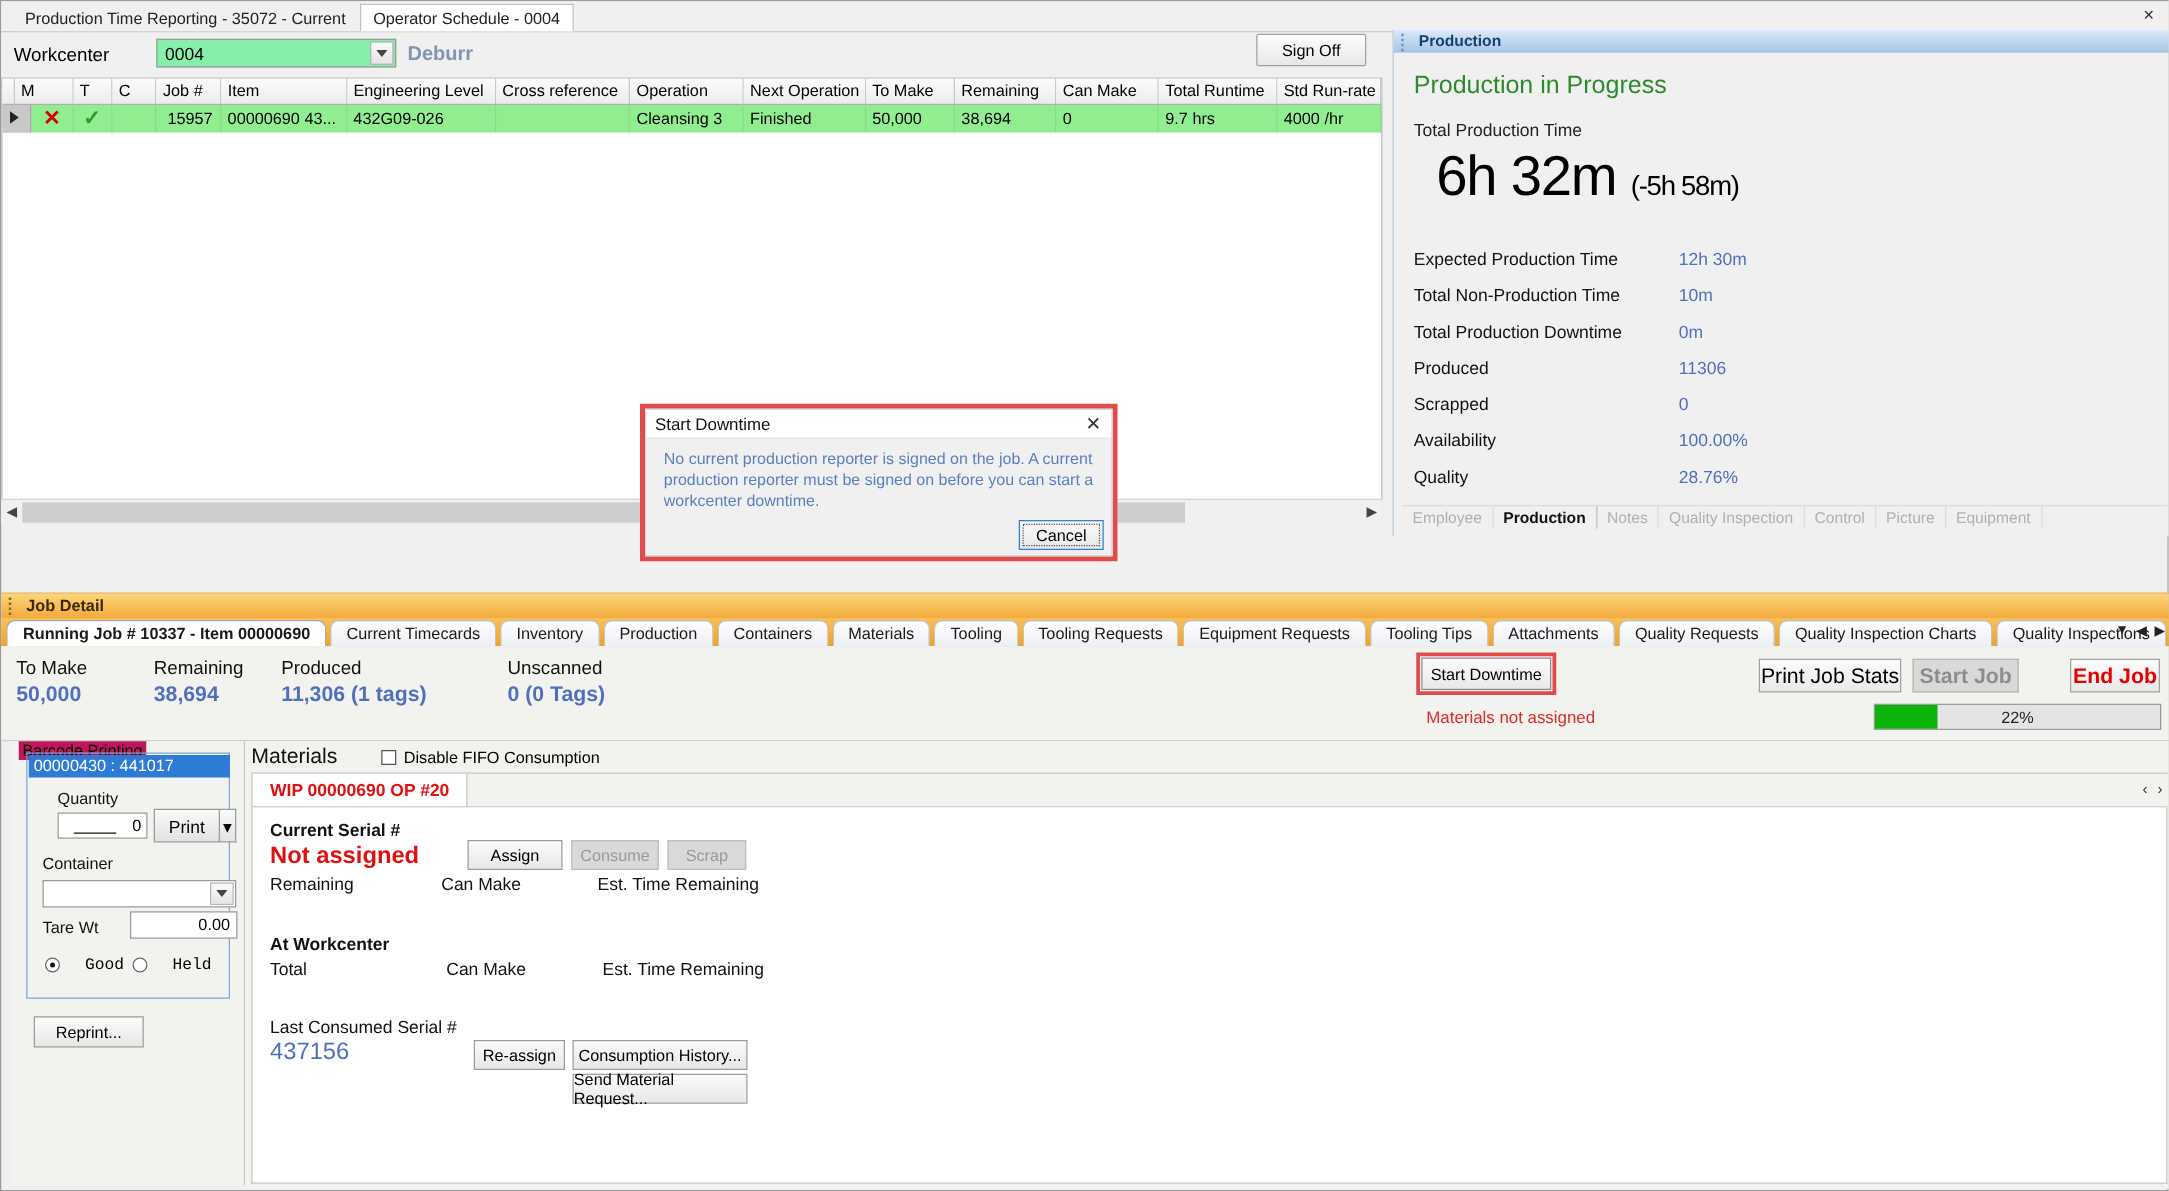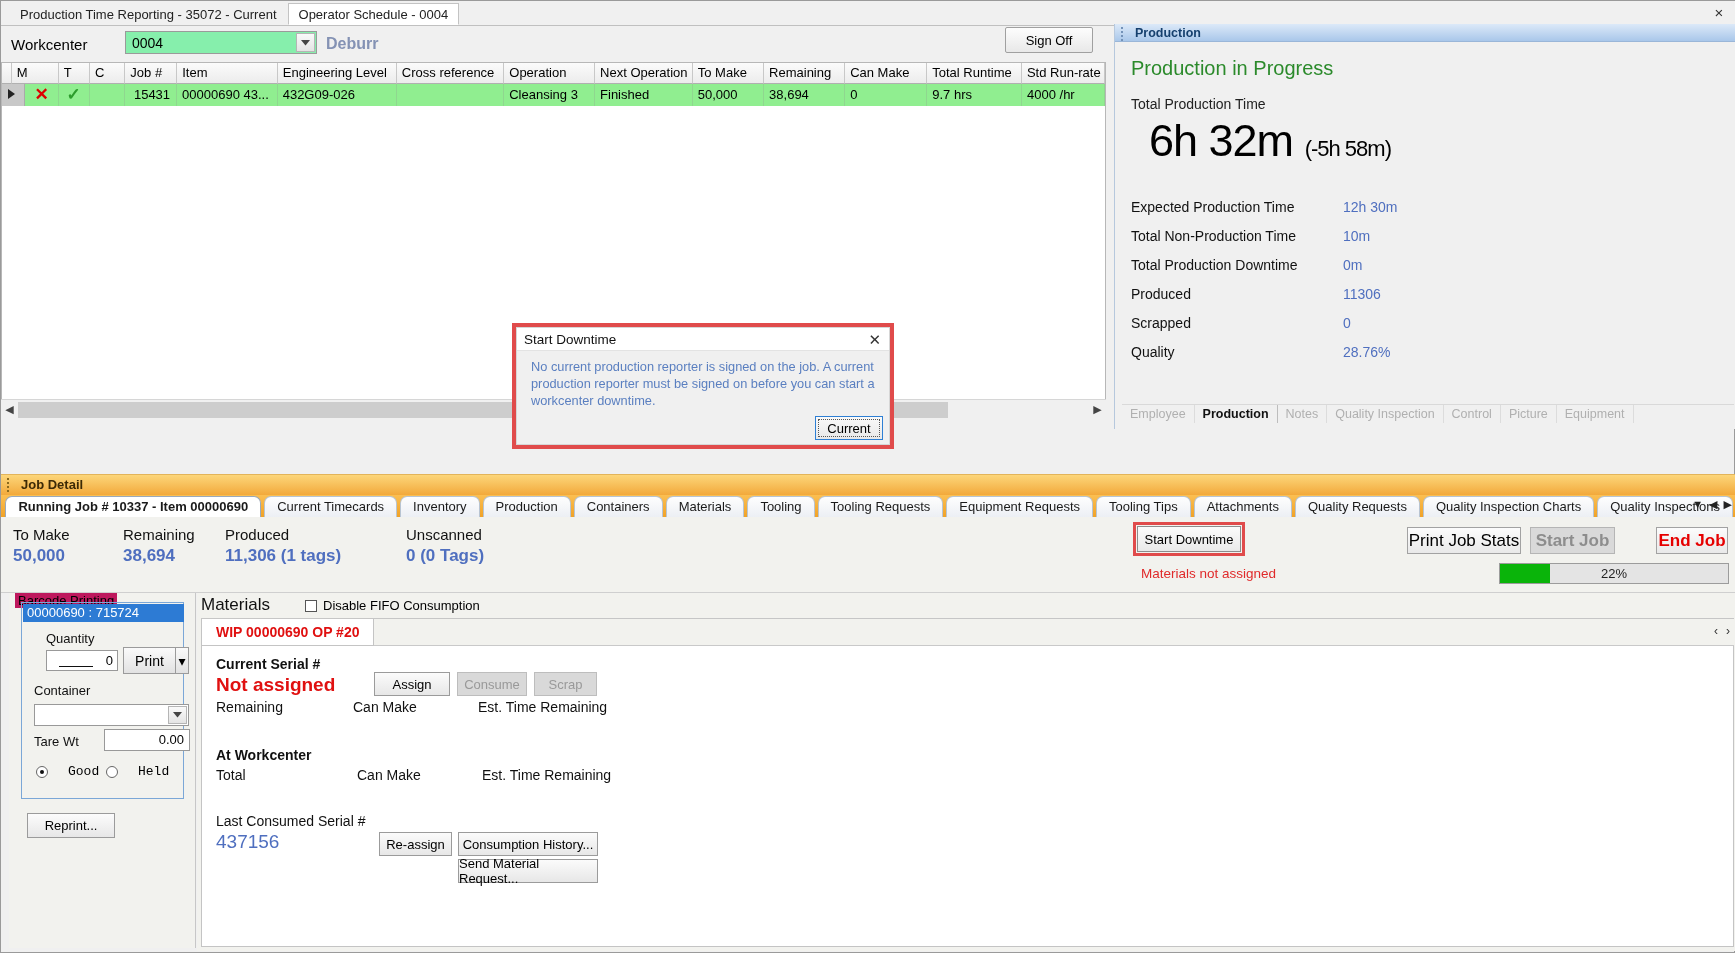--- a/index.html
+++ b/index.html
@@ -313,21 +313,21 @@
       <div class="row-ind">
         <div class="caret"></div>
       </div>
       <div class="gc" style="width:34px;text-align:center;padding-left:0">
         <span class="x-mark">✕</span>
       </div>
       <div class="gc" style="width:32px;text-align:center;padding-left:0">
         <span class="chk-mark">✓</span>
       </div>
       <div class="gc" style="width:36px"></div>
-      <div class="gc" style="width:53px;text-align:right;padding-right:6px">15431</div>
+      <div class="gc" style="width:53px;text-align:right;padding-right:6px">15957</div>
       <div class="gc" style="width:103px">00000690  43...</div>
       <div class="gc" style="width:122px">432G09-026</div>
       <div class="gc" style="width:110px"></div>
       <div class="gc" style="width:93px">Cleansing 3</div>
       <div class="gc" style="width:100px">Finished</div>
       <div class="gc" style="width:73px">50,000</div>
       <div class="gc" style="width:83px">38,694</div>
       <div class="gc" style="width:84px">0</div>
       <div class="gc" style="width:97px">9.7 hrs</div>
       <div class="gc" style="width:85px">4000 /hr</div>
@@ -372,20 +372,24 @@
           <div class="k">Total Production Downtime</div>
           <div class="v">0m</div>
         </div>
         <div class="rp-stat">
           <div class="k">Produced</div>
           <div class="v">11306</div>
         </div>
         <div class="rp-stat">
           <div class="k">Scrapped</div>
           <div class="v">0</div>
+        </div>
+        <div class="rp-stat">
+          <div class="k">Availability</div>
+          <div class="v">100.00%</div>
         </div>
         <div class="rp-stat">
           <div class="k">Quality</div>
           <div class="v">28.76%</div>
         </div>
       </div>
     </div>
   </div>
 
   <div class="rp-tabs">
@@ -458,21 +462,21 @@
   <div class="rbtn danger" style="left:1655px;width:72px">End Job</div>
 
   <div class="progress">
     <div class="fill" style="width: 22%;"></div>
     <span>22%</span>
   </div>
 
   <div class="bc-panel">
     <div class="bc-legend">Barcode Printing</div>
     <div class="bc-group">
-      <div class="bc-sel">00000690 : 715724</div>
+      <div class="bc-sel">00000430 : 441017</div>
       <div class="lbl" style="position:absolute;left:24px;top:28px">Quantity</div>
       <div class="qty-input">
         <span>0</span>
         <span class="ul"></span>
       </div>
       <div class="print-btn">Print</div>
       <div class="print-split">▾</div>
       <div class="lbl" style="position:absolute;left:12px;top:80px">Container</div>
       <div class="cont-combo">
         <span style="position:absolute;left:5px;top:3px;font-size:13px"></span>
@@ -537,18 +541,18 @@
 
   <div class="modal">
     <div class="modal-inner">
       <div class="modal-title">
         <span>Start Downtime</span>
         <span class="modal-x">✕</span>
       </div>
       <div class="modal-msg">No current production reporter is signed on the job. A current production reporter must be signed on before you can start a workcenter downtime.</div>
       <div class="modal-cancel">
         <span class="focusring"></span>
-        <span>Current</span>
+        <span>Cancel</span>
       </div>
     </div>
   </div>
 
 </div>
 
 </body></html>

